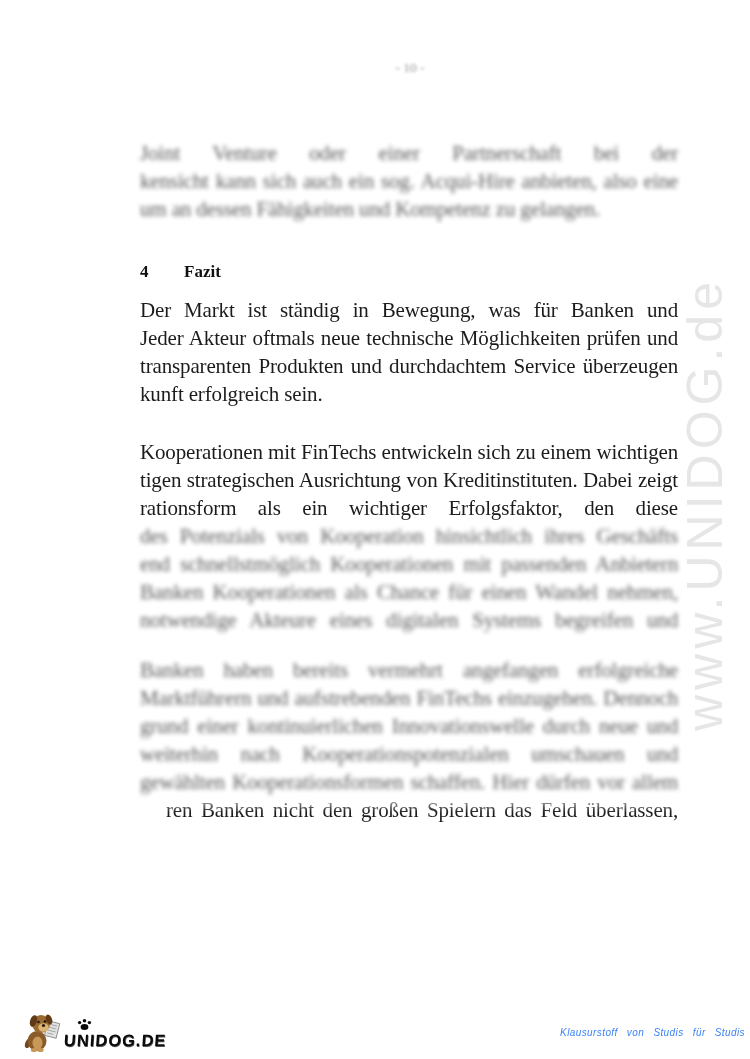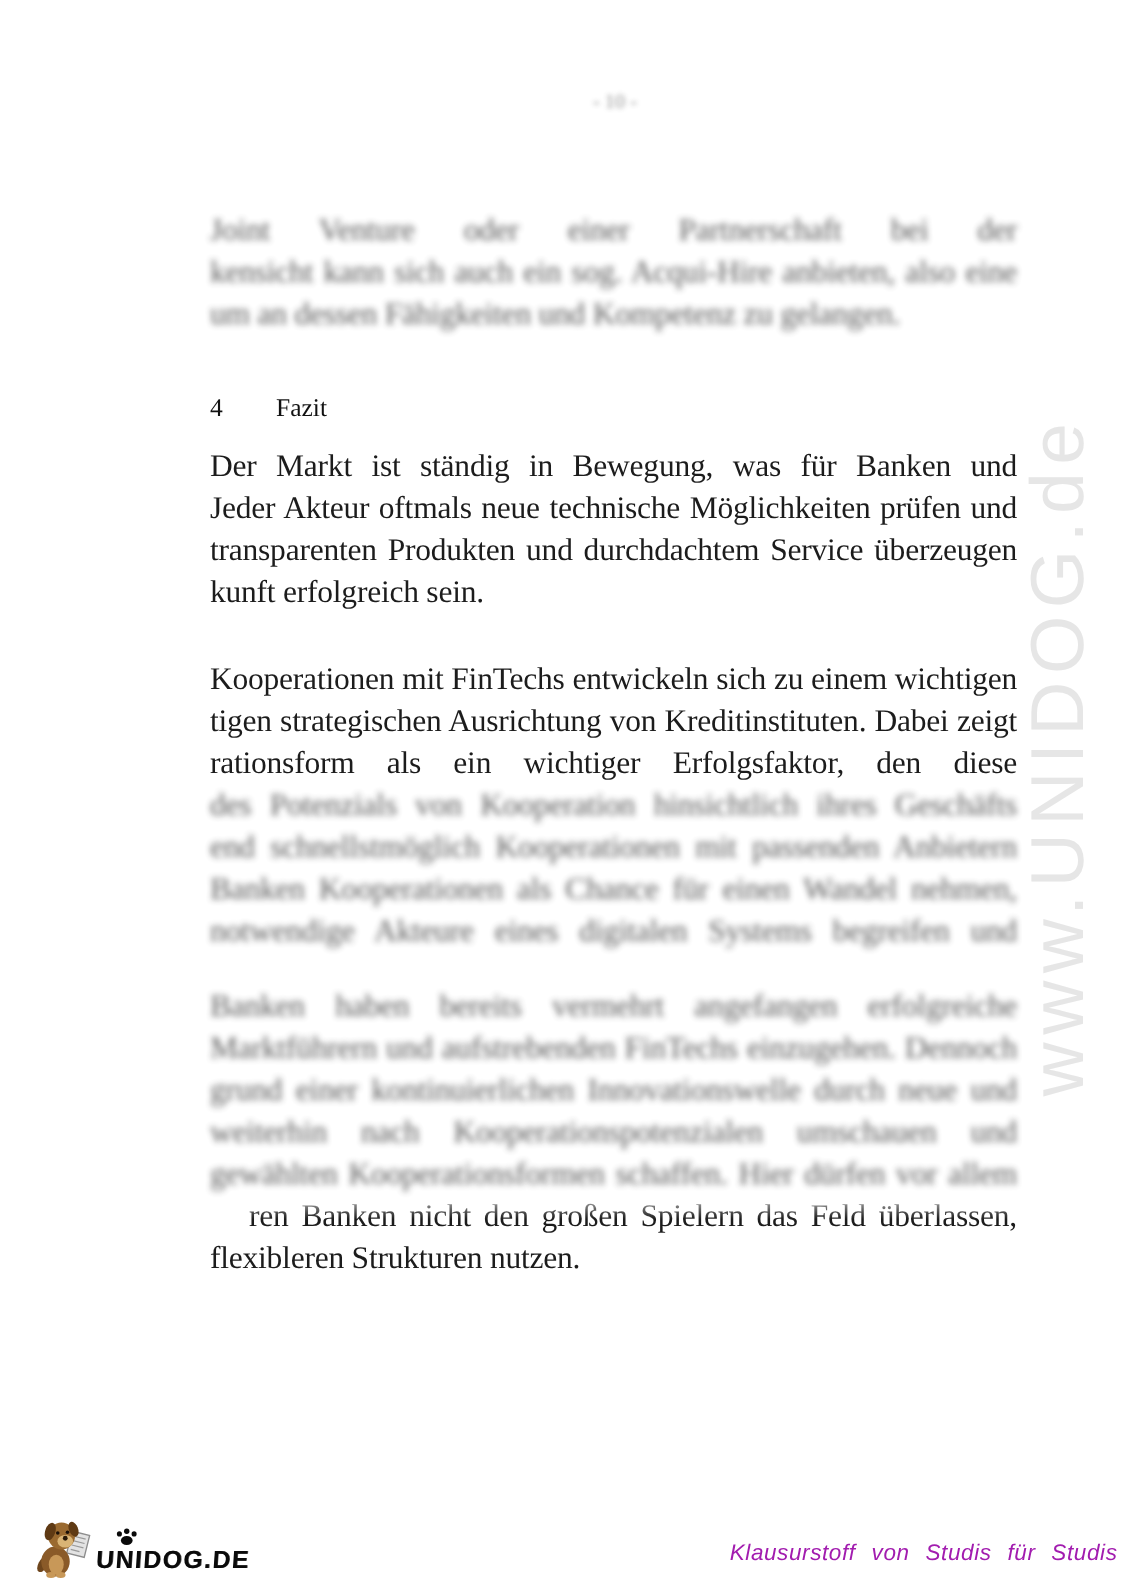--- a/index.html
+++ b/index.html
@@ -30,21 +30,21 @@
   .line.lastline{text-align-last:left;}
   .line.blur{filter:blur(2.1px);opacity:.8;color:#303030;}
   .line.fadeTop{
     -webkit-mask-image:linear-gradient(to bottom, rgba(0,0,0,.40) 15%, #000 60%);
     mask-image:linear-gradient(to bottom, rgba(0,0,0,.40) 15%, #000 60%);
     margin-left:26px;
   }
   
   .heading{
     position:absolute;left:140px;top:262px;width:538px;
-    font-size:17px;font-weight:normal;color:#111;
+    font-size:17px;font-weight:bold;color:#111;
   }
   .heading .hnum{display:inline-block;width:44px;}
   
   .watermark{
     position:absolute;left:480px;top:478px;width:450px;height:56px;
     transform:rotate(-90deg);
     font-family:"Liberation Sans", sans-serif;
     font-size:50px;letter-spacing:5px;line-height:56px;
     color:rgba(205,205,205,0.5);
     text-align:center;z-index:6;pointer-events:none;
@@ -61,22 +61,22 @@
   }
   .logo-text{
     font-family:"Liberation Sans", sans-serif;
     font-weight:bold;font-size:16.5px;color:#0a0a0a;
     letter-spacing:1px;transform:skewX(-4deg);display:inline-block;
     text-shadow:0.5px 0.5px 0 #555;
   }
   .tagline{
     position:absolute;right:5px;top:1027px;z-index:3;
     font-family:"Liberation Sans", sans-serif;
-    font-style:italic;font-size:15px;
-    color:#a21caf;word-spacing:6px;letter-spacing:0.4px;
+    font-style:italic;font-size:10px;
+    color:#3b82f6;word-spacing:6px;letter-spacing:0.4px;
   }
 </style>
 </head>
 <body>
 
 <div class="page">
 
   <div class="pagenum">- 10 -</div>
 
   <div class="para" style="top:139px">
@@ -106,21 +106,20 @@
       <div class="line blur lastline">notwendige Akteure eines digitalen Systems begreifen und etablieren.</div>
     </div>
 
   <div class="para" style="top:656px">
       <div class="line blur">Banken haben bereits vermehrt angefangen erfolgreiche Kooperationen mit derzeitigen</div>
       <div class="line blur">Marktführern und aufstrebenden FinTechs einzugehen. Dennoch müssen sie sich auf-</div>
       <div class="line blur">grund einer kontinuierlichen Innovationswelle durch neue und bestehende FinTechs auch</div>
       <div class="line blur">weiterhin nach Kooperationspotenzialen umschauen und technische Grundlagen für die</div>
       <div class="line blur">gewählten Kooperationsformen schaffen. Hier dürfen vor allem die kleineren und mittle-</div>
       <div class="line fadeTop">ren Banken nicht den großen Spielern das Feld überlassen, sondern müssen ihre oftmals</div>
-      <div class="line lastline">flexibleren Strukturen nutzen.</div>
     </div>
 
   <div class="watermark">www.UNIDOG.de</div>
 
   <div class="footer-logo">
     <svg class="dog-svg" viewBox="0 0 38 42" aria-hidden="true">
 
       <g transform="rotate(14 28 19)">
         <rect x="22" y="11" width="12" height="15" fill="#e3e3e3" stroke="#8d8d8d" stroke-width="0.9"></rect>
         <line x1="24" y1="14" x2="32" y2="14" stroke="#9a9a9a" stroke-width="0.8"></line>

